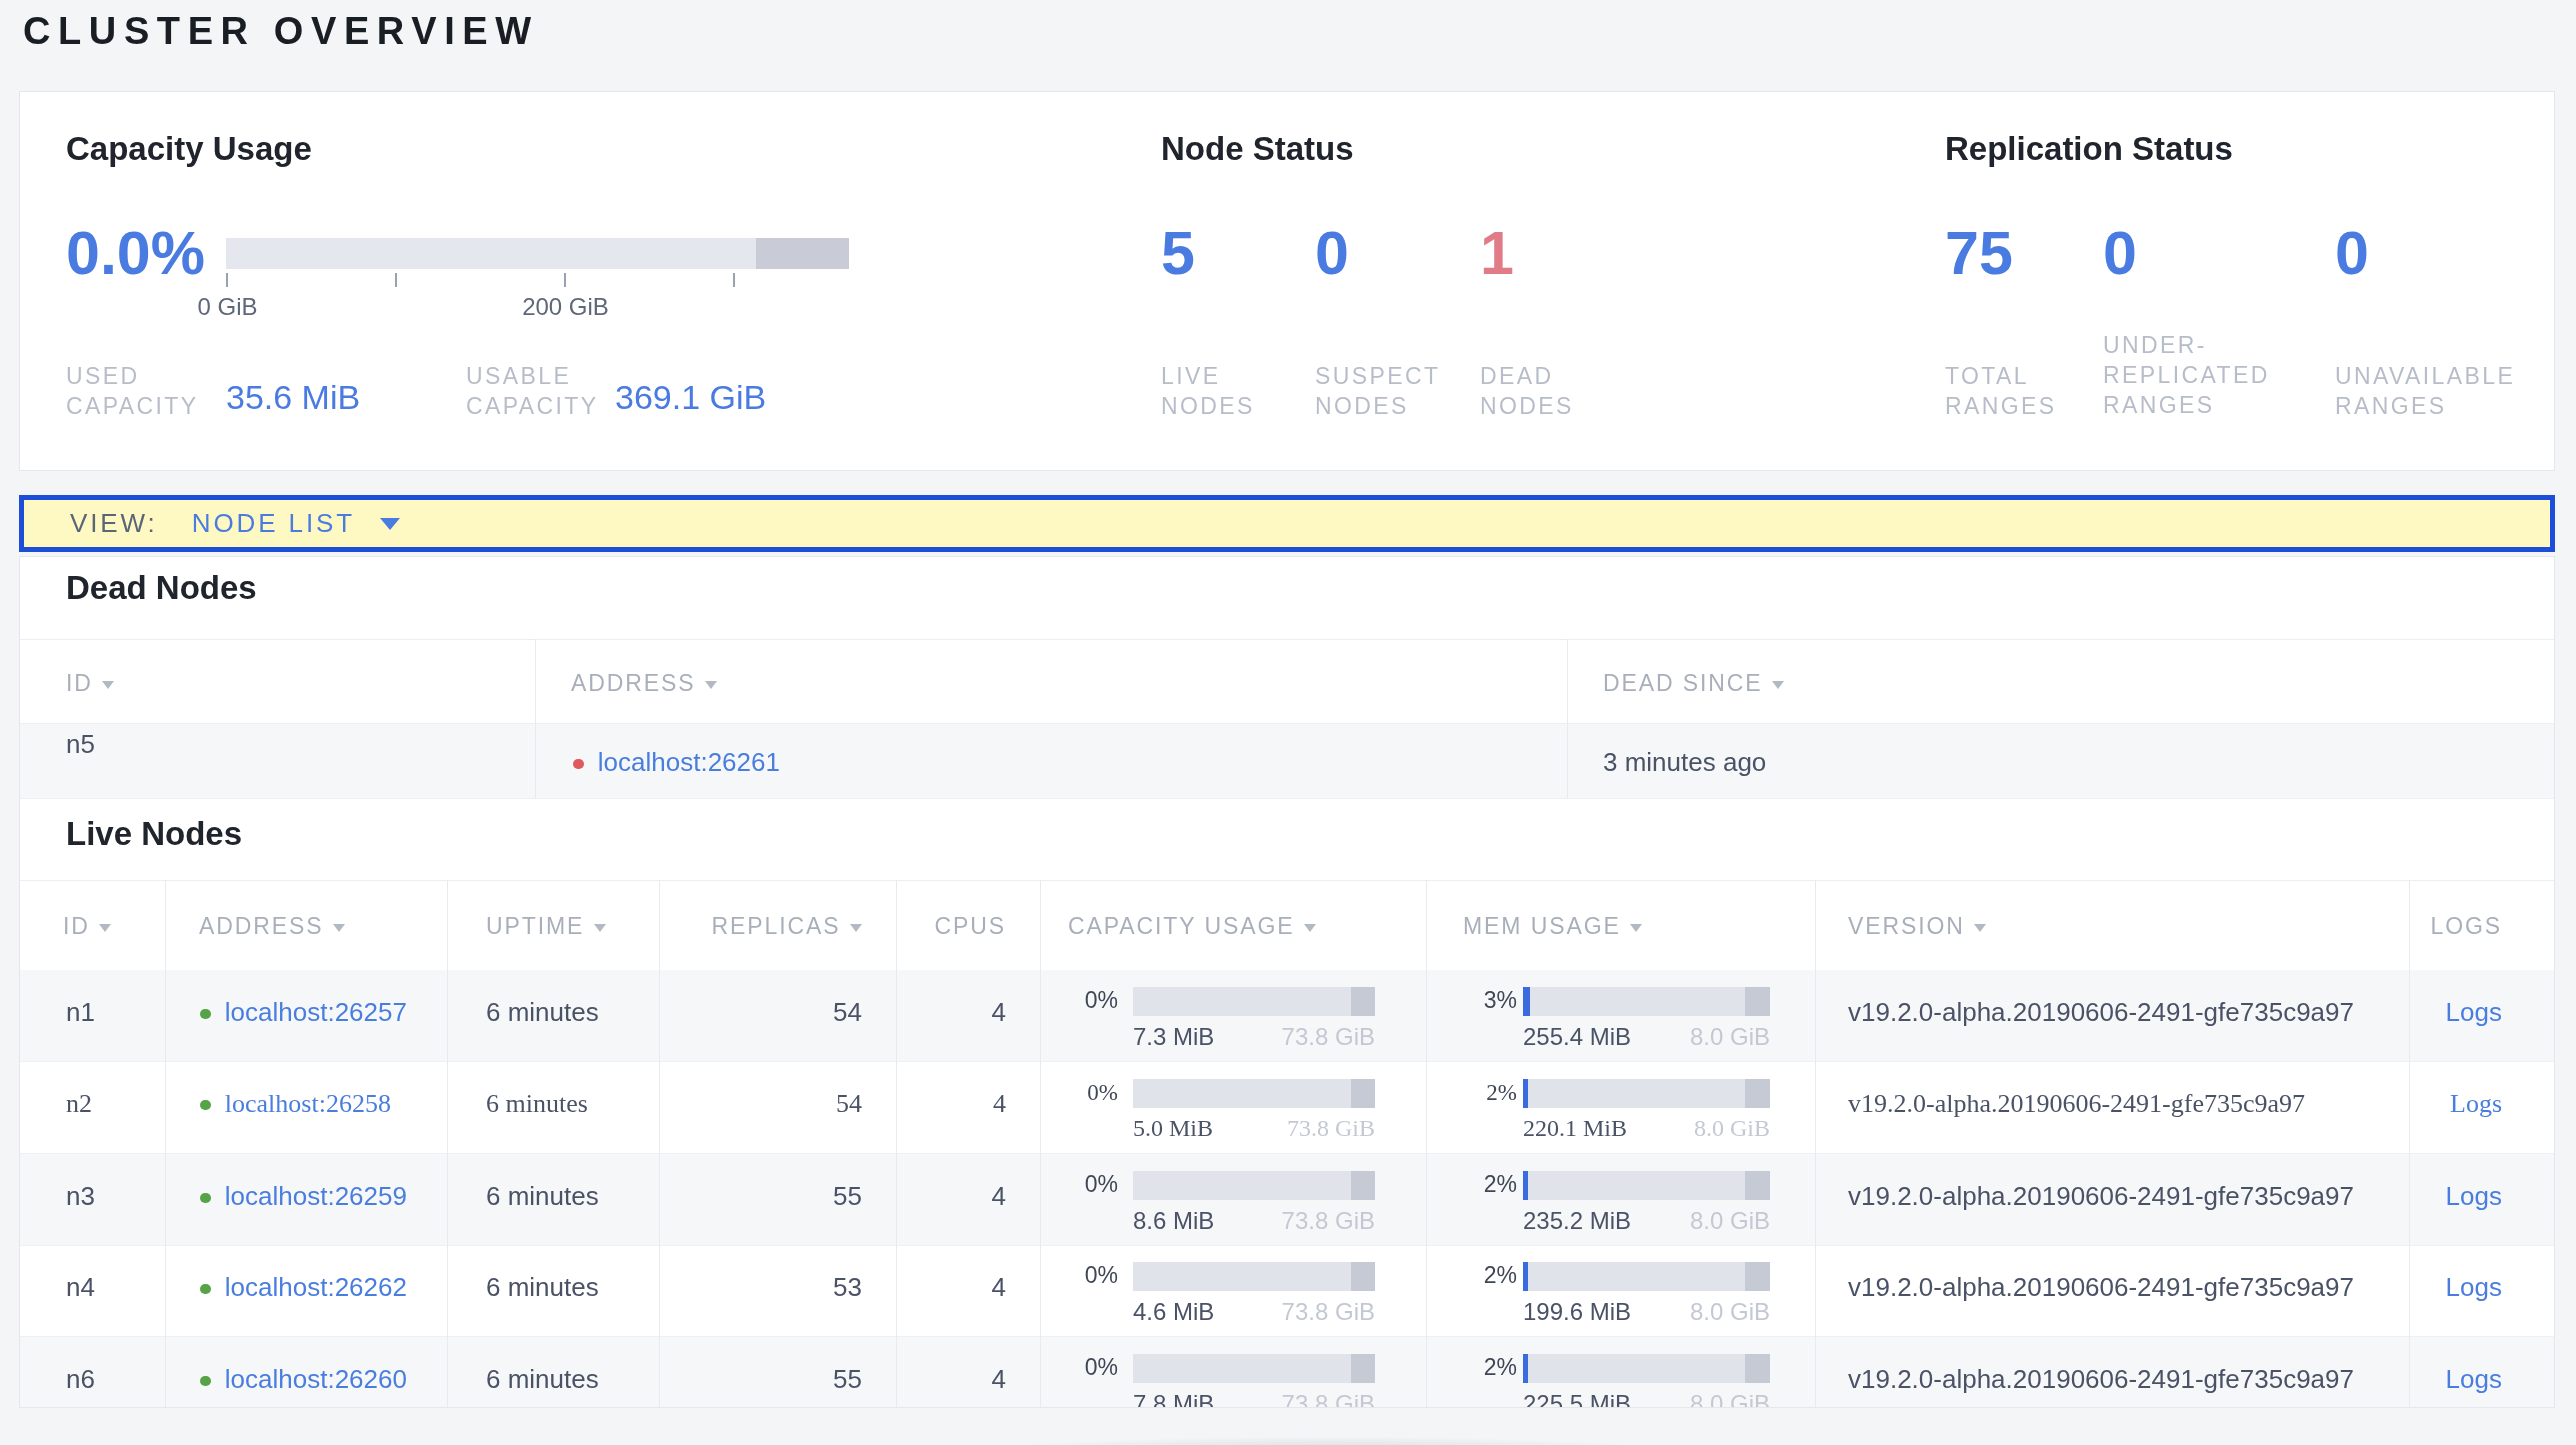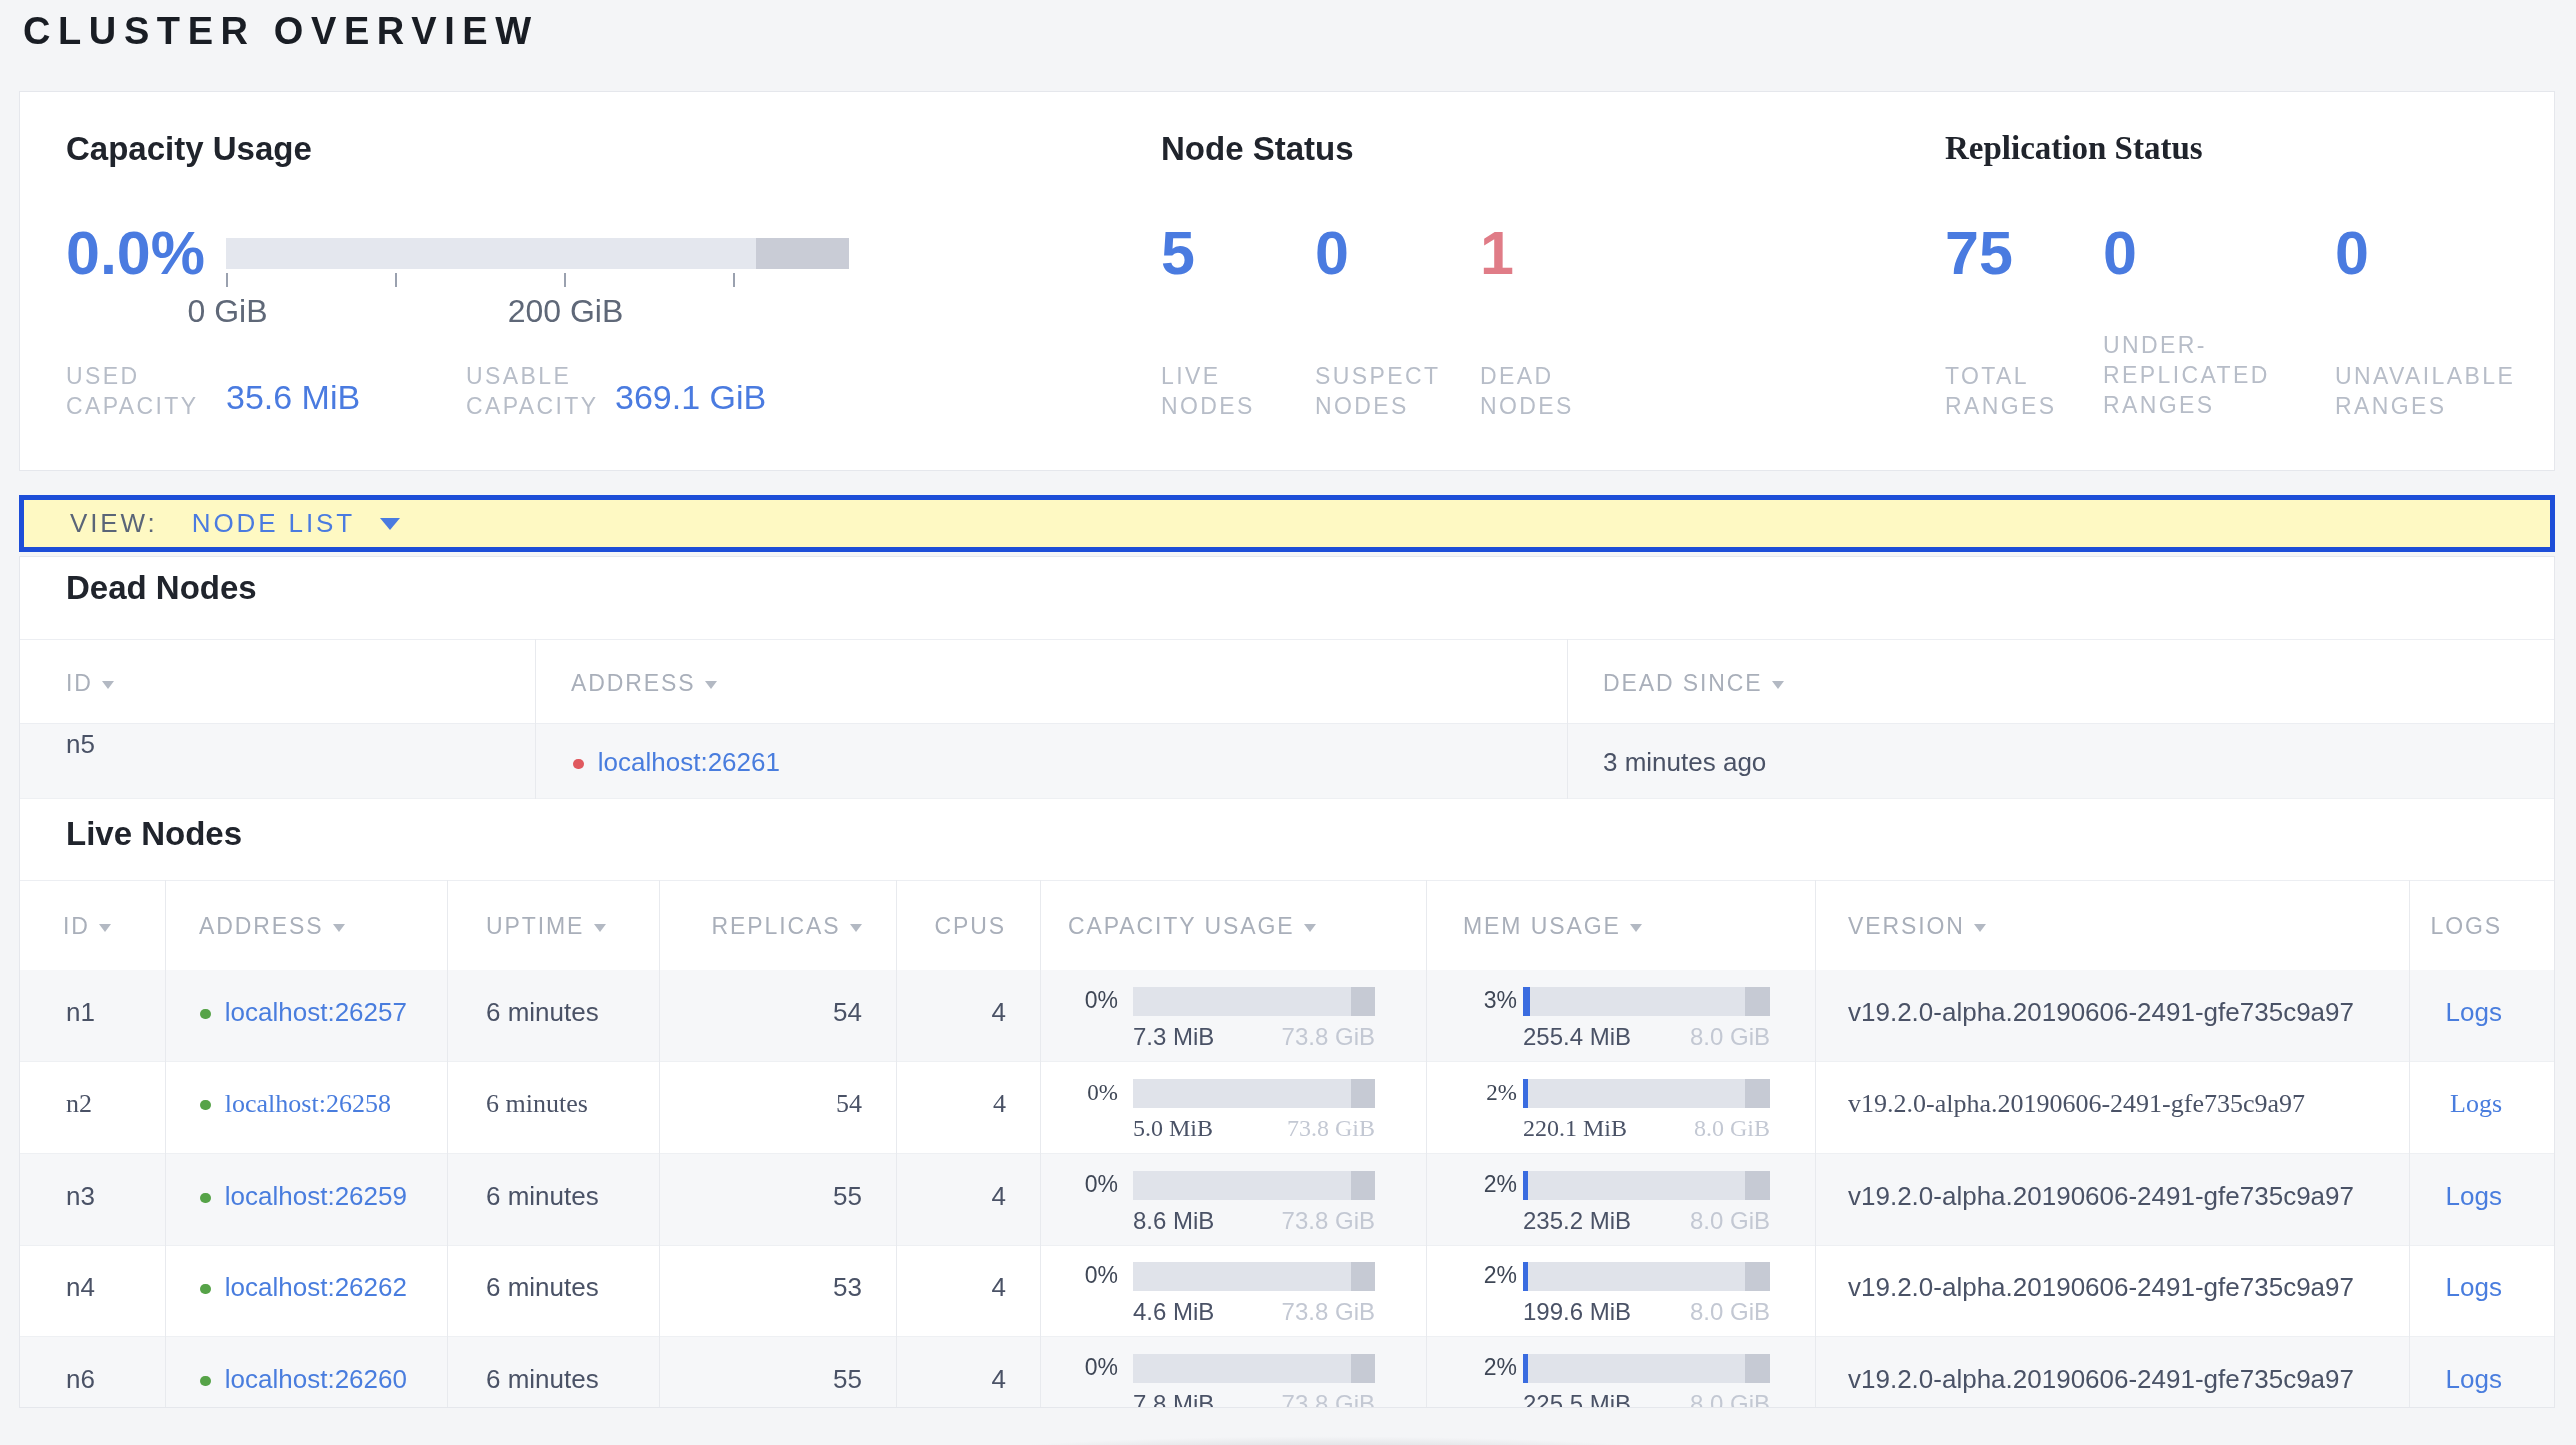--- a/index.html
+++ b/index.html
@@ -38,21 +38,21 @@
     background:#e4e7ee;
   }
   .ov-bar::after {
     content:""; position:absolute; right:0; top:0; height:100%; width:15%;
     background:#c9ccd6;
   }
   .ov-fill { position:absolute; left:0; top:0; height:100%; background:#3a6ce0; width:0; }
   .tick { position:absolute; top:181px; width:1.9px; height:14.3px; background:#9aa1af; }
   .tick-label {
     position:absolute; top:201px; width:153px; text-align:center;
-    font-size:32px; color:#5f6878;
+    font-size:24px; color:#5f6878;
   }
   
   .view-bar {
     position:absolute; left:19px; top:495px; width:2536px; height:57px;
     background:#fef9c3; border:5px solid #1d4ed8;
     display:flex; align-items:center;
   }
   .view-label { margin-left:46px; font-size:26px; letter-spacing:2.9px; color:#5a6578; }
   .view-value { margin-left:34px; font-size:26px; letter-spacing:2.9px; color:#4a7be0; cursor:pointer; }
   .view-caret {
@@ -133,21 +133,21 @@
   <div class="stat-value" style="left:595px;">369.1 GiB</div>
 
   <div class="sec-title" style="left:1141px;">Node Status</div>
   <div class="big-stat" style="left:1141px;">5</div>
   <div class="big-stat" style="left:1295px;">0</div>
   <div class="big-stat alert" style="left:1460px;">1</div>
   <div class="stat-label" style="left:1141px; width:124px;">LIVE NODES</div>
   <div class="stat-label" style="left:1295px; width:129px;">SUSPECT NODES</div>
   <div class="stat-label" style="left:1460px; width:124px;">DEAD NODES</div>
 
-  <div class="sec-title" style="left:1925px;font-family:Liberation Serif, serif;">Replication Status</div>
+  <div class="sec-title" style="left:1925px;">Replication Status</div>
   <div class="big-stat" style="left:1925px;">75</div>
   <div class="big-stat" style="left:2083px;">0</div>
   <div class="big-stat" style="left:2315px;">0</div>
   <div class="stat-label" style="left:1925px; width:124px;">TOTAL RANGES</div>
   <div class="stat-label" style="left:2083px; width:196px; top:238px;">UNDER-REPLICATED RANGES</div>
   <div class="stat-label" style="left:2315px; width:205px;">UNAVAILABLE RANGES</div>
 </div>
 
 <div class="view-bar">
   <span class="view-label">VIEW:</span>

